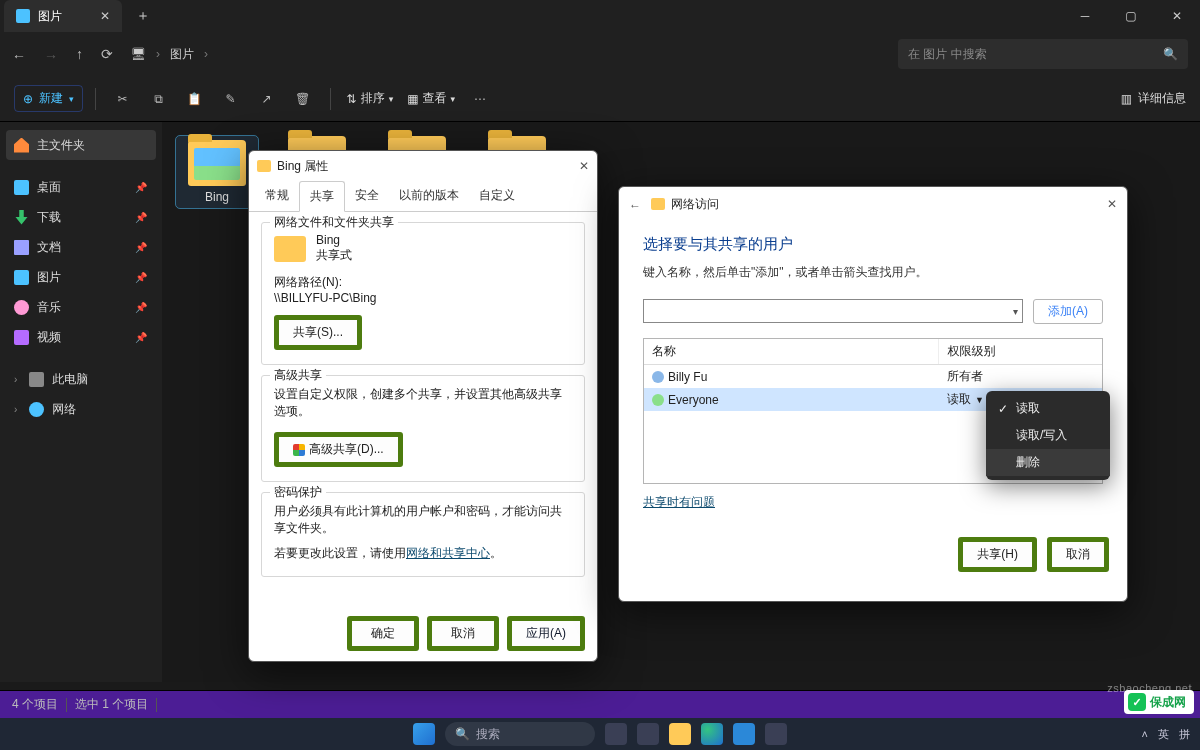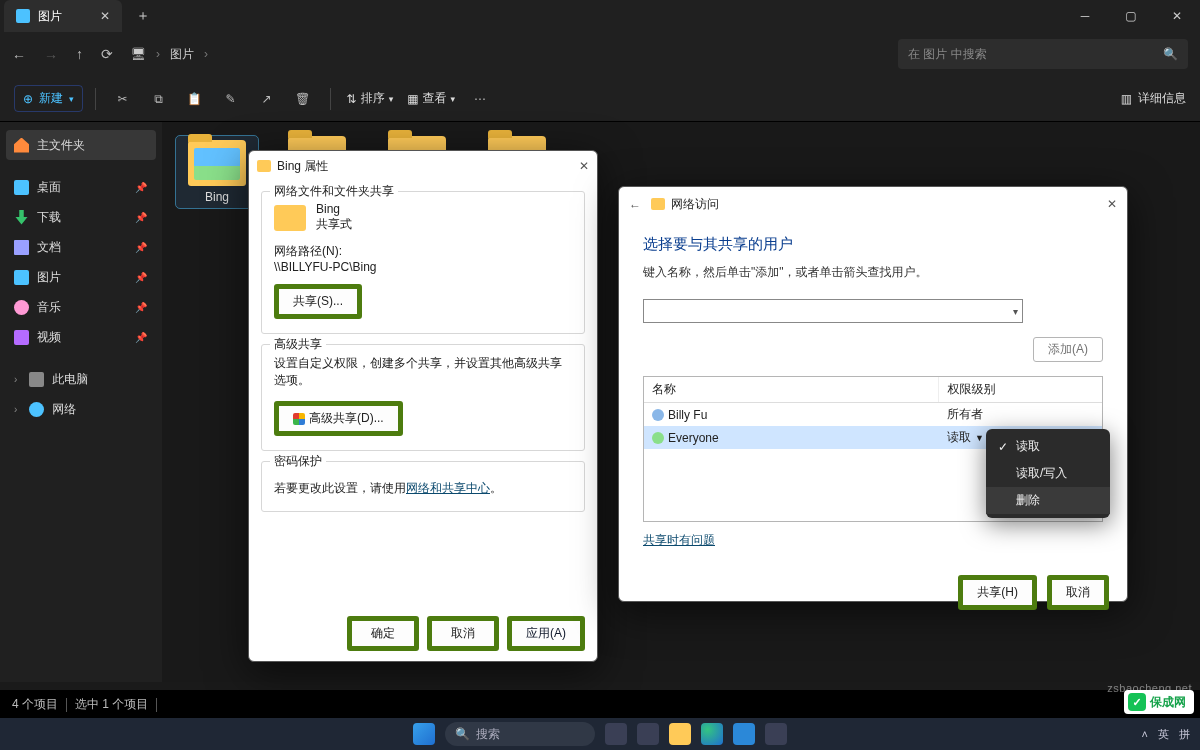--- a/index.html
+++ b/index.html
@@ -46,21 +46,21 @@
   .ic-pc { background:#888; border-radius:2px; }
   .ic-net { background:#4cc2ff; border-radius:50%; }
 
   .content { flex:1; padding:14px; display:flex; gap:18px; align-items:flex-start; }
   .folder-tile { width:82px; text-align:center; color:#ddd; }
   .folder-tile.selected { background:#2d4a6a55; outline:1px solid #4cc2ff88; border-radius:4px; padding:4px 0; }
   .folder-big { width:58px; height:46px; margin:0 auto 4px; background:#ffca58; border-radius:4px 4px 3px 3px; position:relative; }
   .folder-big::before { content:""; position:absolute; top:-6px; left:0; width:24px; height:8px; background:#e8b23a; border-radius:3px 3px 0 0; }
   .folder-big.pic::after { content:""; position:absolute; inset:8px 6px 6px 6px; background:linear-gradient(#62c1ff 55%, #8adf8a 55%); border-radius:2px; }
 
-  .statusbar { position:absolute; bottom:32px; left:0; right:0; height:28px; background:#000000; display:flex; align-items:center; padding:0 12px; gap:8px; color:#bbb; border-top:1px solid #000;}
+  .statusbar { position:absolute; bottom:32px; left:0; right:0; height:28px; background:#4c1d95; display:flex; align-items:center; padding:0 12px; gap:8px; color:#bbb; border-top:1px solid #000;}
   .status-sep { width:1px; height:14px; background:#555; }
   .view-icons { margin-left:auto; display:flex; gap:8px; color:#888; }
 
   .taskbar { position:absolute; bottom:0; left:0; right:0; height:32px; background:#1f2735; display:flex; align-items:center; justify-content:center; gap:10px; }
   .task-ic { width:22px; height:22px; border-radius:4px; }
   .task-search { width:150px; height:24px; background:#303846; border-radius:12px; display:flex; align-items:center; padding:0 10px; color:#aab; gap:6px;}
   .tray { position:absolute; right:10px; display:flex; align-items:center; gap:10px; color:#ccd; font-size:11px;}
   .watermark { position:absolute; right:6px; bottom:36px; display:flex; align-items:center; gap:4px; background:#ffffff; color:#15a24a; padding:3px 8px 3px 4px; border-radius:4px; font-size:12px; font-weight:700;}
   .watermark .shield { width:18px;height:18px;background:#15c256;border-radius:4px;position:relative;}
   .watermark .shield::after{content:"✓";position:absolute;inset:0;display:flex;align-items:center;justify-content:center;color:#fff;font-size:11px;}
@@ -87,21 +87,21 @@
   .winbtn.disabled { color:#0f172a; }
 
   
   .netdlg { left:618px; top:186px; width:510px; height:416px; padding:0 0 12px 0;}
   .netdlg .top { display:flex; align-items:center; height:34px; padding:0 10px; }
   .netdlg h3 { margin:14px 24px 10px; font-size:15px; font-weight:400; color:#0a3e8f; }
   .netdlg .hint { margin:0 24px 18px; font-size:12px; color:#333; }
   .combo-row { display:flex; gap:10px; margin:0 24px; }
   .combo { flex:1; height:24px; border:1px solid #888; display:flex; align-items:center; justify-content:flex-end; padding:0 4px; }
   .combo .dd { font-size:10px; color:#555; }
-  .addbtn { border:1px solid #b5b5b5; padding:3px 14px; color:#737373; border-radius:3px;margin-top:38px;}
+  .addbtn { border:1px solid #b5b5b5; padding:3px 14px; color:#3b82f6; border-radius:3px;}
   .userlist { margin:14px 24px 0; border:1px solid #b5b5b5; height:146px; position:relative; }
   .ul-head { display:flex; background:#fff; border-bottom:1px solid #ddd; }
   .ul-head div { padding:4px 8px; font-size:12px; border-right:1px solid #eee;}
   .ul-head div:first-child{ flex:1.9;} .ul-head div:last-child{ flex:1; border-right:none;}
   .ul-row { display:flex; font-size:12px; }
   .ul-row div:first-child{ flex:1.9; padding:3px 8px; display:flex; align-items:center; gap:4px;}
   .ul-row div:last-child{ flex:1; padding:3px 8px; display:flex; align-items:center; gap:4px;}
   .ul-row.sel { background:#cfe5ff; }
   .usr-ic { width:12px;height:12px;background:#8ab7e8;border-radius:50%; }
   .dd-caret { font-size:9px; }
@@ -254,20 +254,27 @@
     <span>▦</span>
   </div>
 </div>
 
 <div class="dialog props">
   <div class="dlg-title">
     <span class="folder-sm"></span>
     <span>Bing 属性</span>
     <span class="dlg-close">✕</span>
   </div>
+  <div class="tabs">
+    <div class="tabh">常规</div>
+    <div class="tabh active">共享</div>
+    <div class="tabh">安全</div>
+    <div class="tabh">以前的版本</div>
+    <div class="tabh">自定义</div>
+  </div>
 
   <div class="group">
     <span class="legend">网络文件和文件夹共享</span>
     <div class="folder-thumb">
       <span class="th"></span>
       <div>
         <div>Bing</div>
         <div>共享式</div>
       </div>
     </div>
@@ -277,20 +284,21 @@
   </div>
 
   <div class="group">
     <span class="legend">高级共享</span>
     <div>设置自定义权限，创建多个共享，并设置其他高级共享选项。</div>
     <div style="margin-top:12px"><span class="winbtn shield">高级共享(D)...</span></div>
   </div>
 
   <div class="group">
     <span class="legend">密码保护</span>
+    <div>用户必须具有此计算机的用户帐户和密码，才能访问共享文件夹。</div>
     <div style="margin-top:8px">
       <span>若要更改此设置，请使用</span><a class="link" href="#">网络和共享中心</a><span>。</span>
     </div>
   </div>
 
   <div class="dlg-foot">
     <span class="winbtn">确定</span>
     <span class="winbtn">取消</span>
     <span class="winbtn disabled">应用(A)</span>
   </div>

